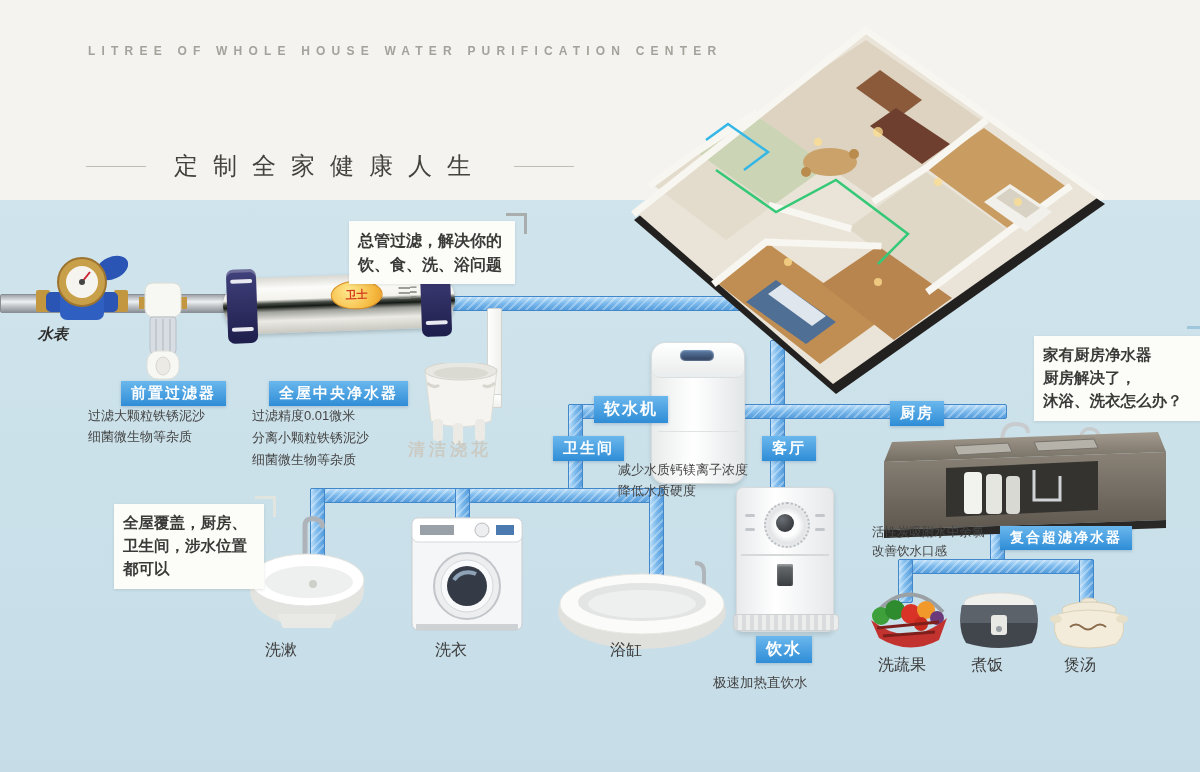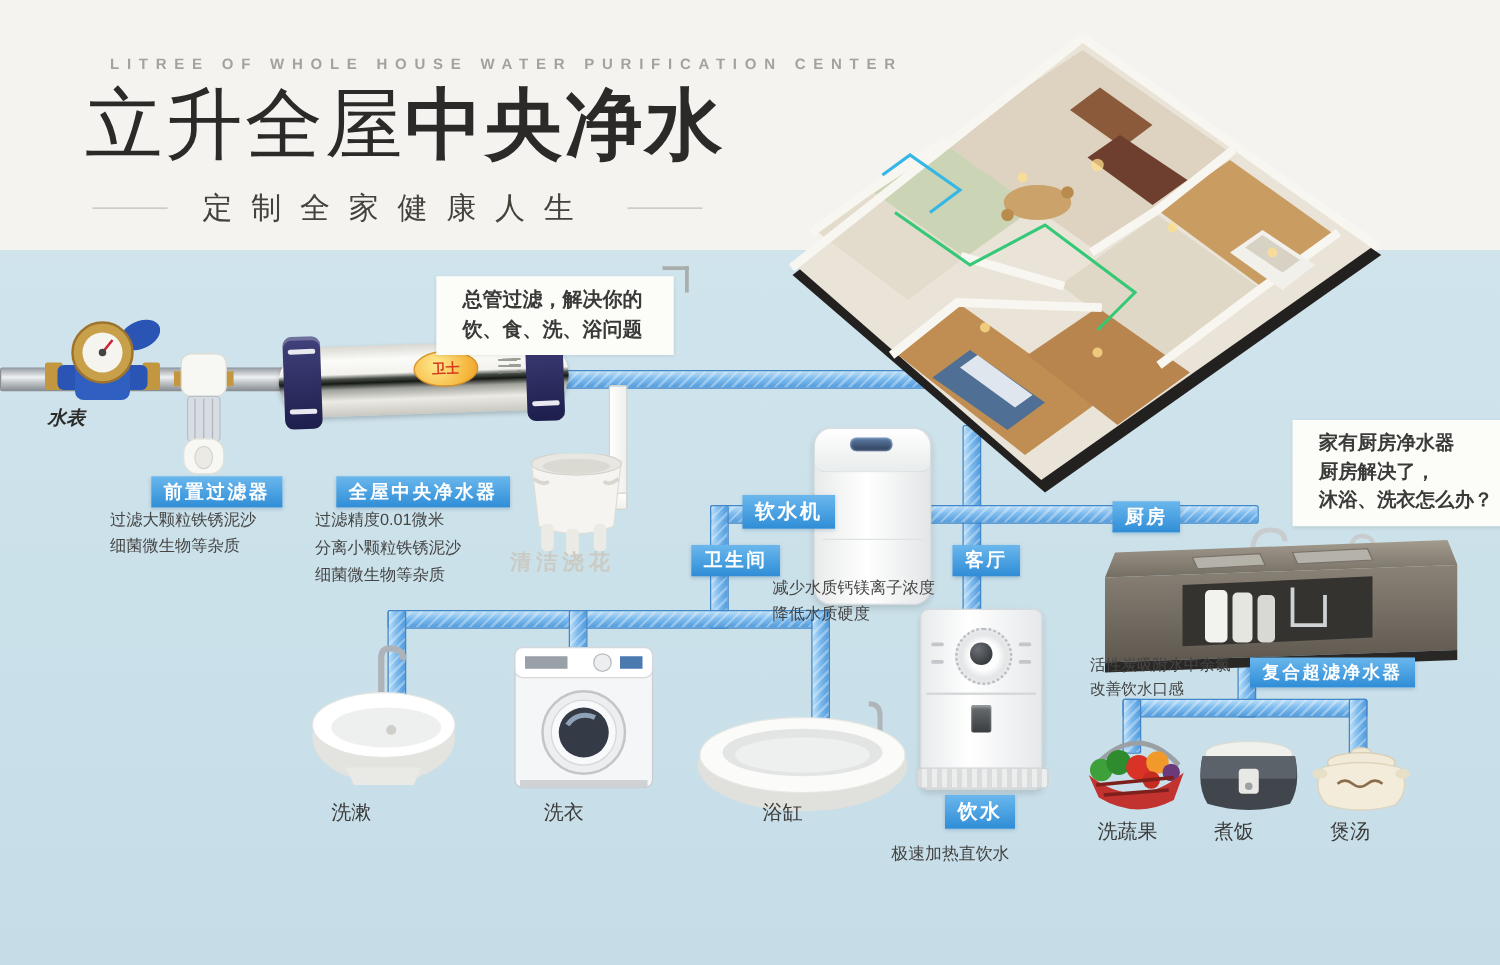--- a/index.html
+++ b/index.html
@@ -7,21 +7,21 @@
          font-family:"Liberation Sans","DejaVu Sans",sans-serif;
          background:linear-gradient(180deg,#d4e6ee 0%,#cbe1ea 60%,#c6dde8 100%);}
   .bg-top{position:absolute;left:0;top:0;width:1200px;height:200px;background:#f4f3f0;}
   .abs{position:absolute;}
 
   
   .tagline{left:88px;top:44px;font-size:12px;font-weight:bold;letter-spacing:6.2px;color:#a5a29b;white-space:nowrap;}
   .title{left:68px;top:58px;font-size:62px;color:#2b2a28;letter-spacing:2px;white-space:nowrap;}
   .t-light{font-weight:300;}
   .t-bold{font-weight:800;}
-  .subtitle-row{left:74px;top:150px;width:488px;display:flex;align-items:center;gap:28px;}
+  .subtitle-row{left:86px;top:150px;width:488px;display:flex;align-items:center;gap:28px;}
   .rule{flex:1;height:1px;background:#c2beb6;}
   .subtitle{font-size:24px;color:#45423c;letter-spacing:15px;font-weight:500;white-space:nowrap;}
 
   
   .pipe{position:absolute;border-radius:2px;}
   .pipe-metal{background:linear-gradient(180deg,#9fa4aa,#eef0f2 40%,#c6cacd 62%,#8d9298);border:1px solid #8a8f94;}
   .pipe-h{background:repeating-linear-gradient(135deg,rgba(255,255,255,.30) 0 2px,rgba(255,255,255,0) 2px 6px),
            linear-gradient(180deg,#bcdef7,#7fbcee 45%,#539cdc);border:1px solid #4187c9;}
   .pipe-v{background:repeating-linear-gradient(135deg,rgba(255,255,255,.30) 0 2px,rgba(255,255,255,0) 2px 6px),
            linear-gradient(90deg,#bcdef7,#7fbcee 45%,#539cdc);border:1px solid #4187c9;}
@@ -30,21 +30,21 @@
 
   
   .badge{position:absolute;background:linear-gradient(180deg,#6ab7ed,#2f8dd6);color:#fff;
          font-size:15px;font-weight:bold;letter-spacing:2px;padding:3px 10px;white-space:nowrap;
          box-shadow:0 1px 3px rgba(30,80,130,.25);}
   .desc{position:absolute;font-size:13px;line-height:21px;color:#454545;text-align:left;font-weight:500;}
   .item-label{position:absolute;font-size:16px;color:#3c3c3c;font-weight:500;}
 
   
   .callout{position:absolute;background:#fcfcf9;color:#3a3a38;font-weight:bold;font-size:16px;
-           line-height:1.48;padding:8px 21px;box-shadow:0 1px 3px rgba(0,0,0,.10);}
+           line-height:1.48;padding:8px 9px;box-shadow:0 1px 3px rgba(0,0,0,.10);}
   .bracket{position:absolute;width:18px;height:18px;border-top:3px solid #a9adab;border-right:3px solid #a9adab;}
 
   
   .purifier{position:absolute;left:213px;top:271px;width:252px;height:64px;transform:rotate(-2deg);}
   .purifier .tube{position:absolute;left:10px;top:4px;width:232px;height:56px;border-radius:28px;
     background:linear-gradient(180deg,#d9d8d2 0%,#fbfbf9 20%,#f3f2ec 40%,#454b44 47%,#161a16 53%,#9fa29b 62%,#eceae4 78%,#c9c8c1 100%);
     box-shadow:0 2px 4px rgba(0,0,0,.2);}
   .purifier .bracket-ring{position:absolute;top:-5px;width:30px;height:74px;border-radius:7px;
     background:linear-gradient(180deg,#41417c,#1e1e4c);box-shadow:inset 0 3px 0 rgba(255,255,255,.25);}
   .purifier .ring-l{left:14px;} .purifier .ring-r{right:14px;}
@@ -80,23 +80,20 @@
 
   svg{display:block;}
 </style>
 </head>
 <body>
 
 <div class="stage">
   <div class="bg-top"></div>
 
   <div class="abs tagline">LITREE OF WHOLE HOUSE WATER PURIFICATION CENTER</div>
-  <div class="abs title">
-    <span class="t-light">立升全屋</span><span class="t-bold">中央净水</span>
-  </div>
   <div class="abs subtitle-row">
     <span class="rule"></span>
     <span class="subtitle">定制全家健康人生</span>
     <span class="rule"></span>
   </div>
 
   <div class="pipe pipe-metal" style="left:0;top:294px;width:232px;height:17px;"></div>
   <div class="pipe pipe-h" style="left:452px;top:296px;width:295px;height:13px;"></div>
   <div class="pipe pipe-white" style="left:487px;top:308px;width:13px;height:98px;"></div>
   <div class="pipe pipe-white-h" style="left:452px;top:394px;width:48px;height:12px;"></div>
@@ -339,19 +336,25 @@
   <div class="item-label" style="left:610px;top:640px;width:60px;">浴缸</div>
   <div class="item-label" style="left:878px;top:655px;width:60px;">洗蔬果</div>
   <div class="item-label" style="left:971px;top:655px;width:60px;">煮饭</div>
   <div class="item-label" style="left:1064px;top:655px;width:60px;">煲汤</div>
 
   <div class="callout" style="left:349px;top:221px;width:148px;">
     <span class="bracket" style="right:-12px;top:-8px;"></span>
     <div>总管过滤，解决你的</div>
     <div>饮、食、洗、浴问题</div>
   </div>
+  <div class="callout" style="left:114px;top:504px;width:132px;font-size:15.5px;">
+    <span class="bracket" style="right:-12px;top:-8px;border-color:#e2e5df;"></span>
+    <div>全屋覆盖，厨房、</div>
+    <div>卫生间，涉水位置</div>
+    <div>都可以</div>
+  </div>
   <div class="callout" style="left:1034px;top:336px;width:150px;font-size:15.5px;">
     <span class="bracket" style="right:-6px;top:-10px;border-color:#9fc6da;"></span>
     <div>家有厨房净水器</div>
     <div>厨房解决了，</div>
     <div>沐浴、洗衣怎么办？</div>
   </div>
 </div>
 
 </body></html>

